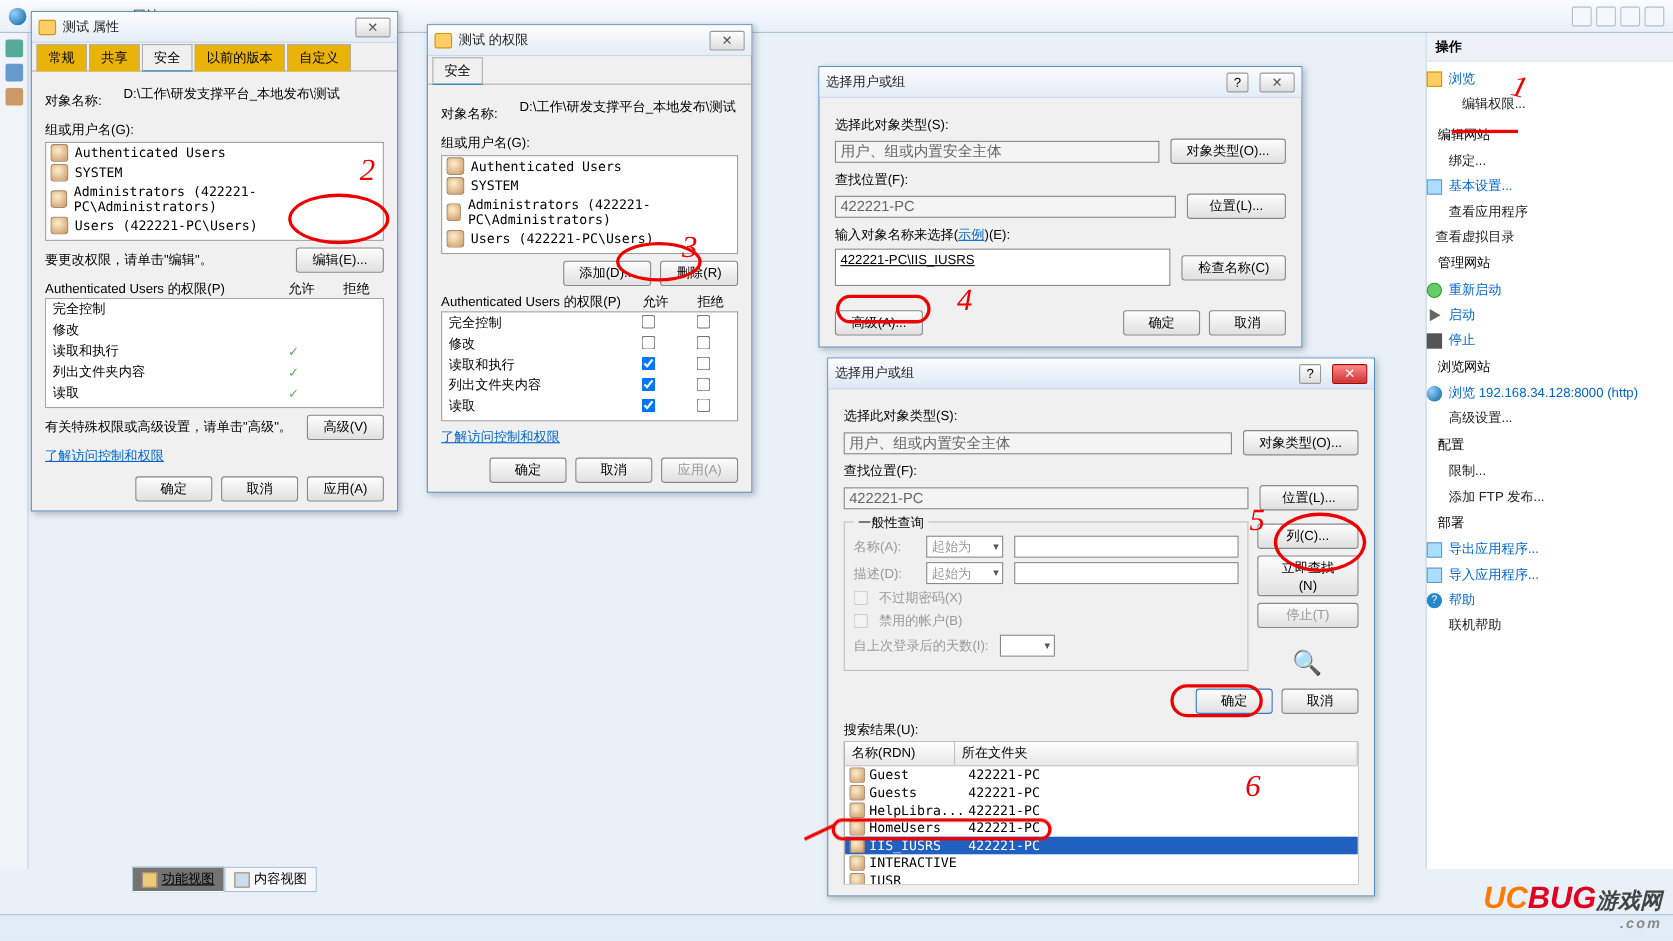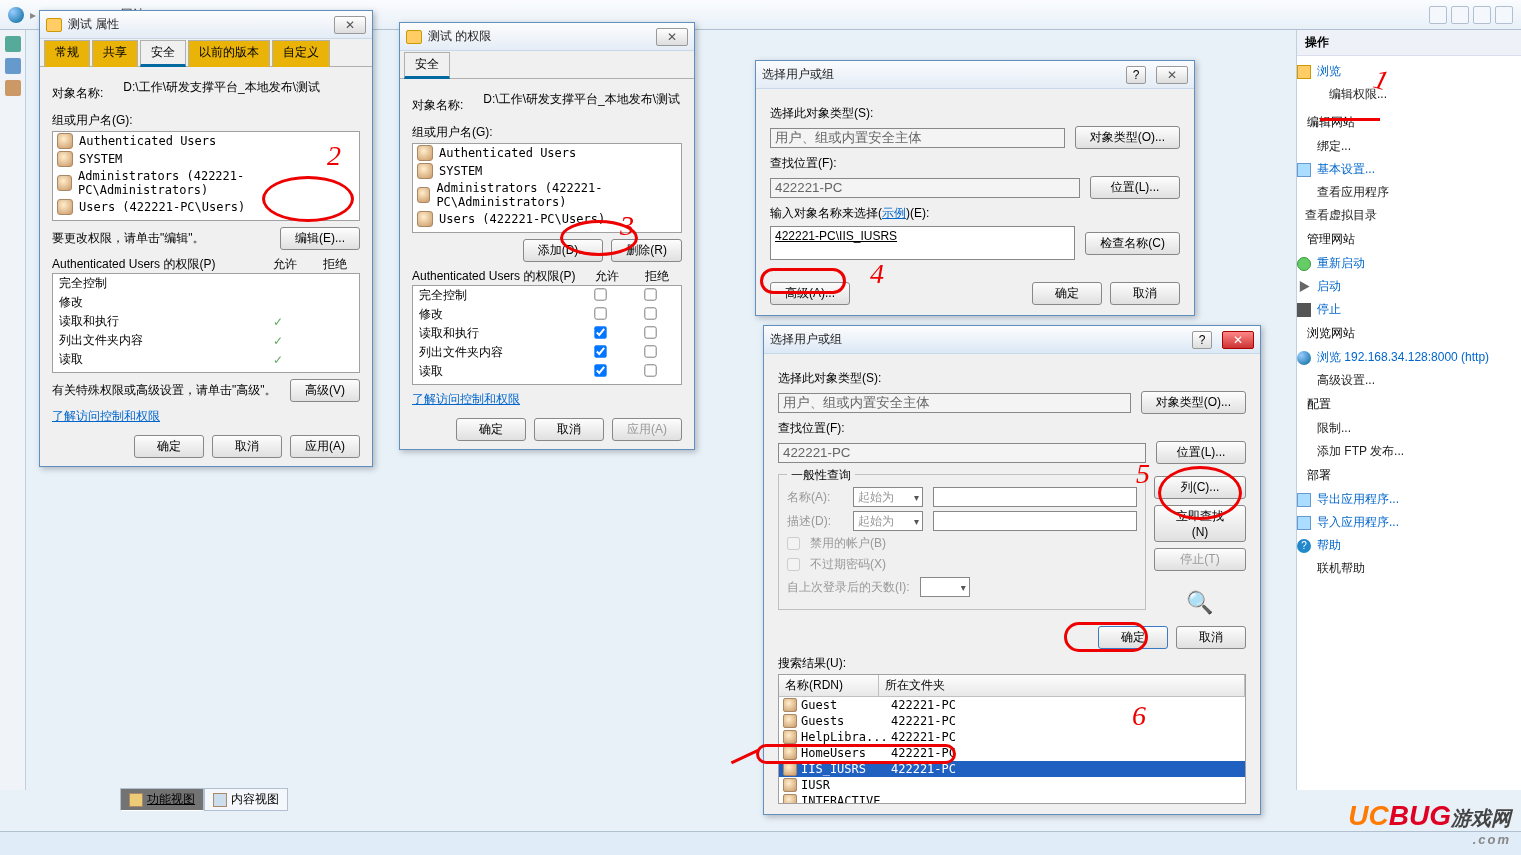--- a/index.html
+++ b/index.html
@@ -15,31 +15,31 @@
   .leftrail { position: absolute; left: 0; top: 30px; width: 26px; height: 760px; background: #f0f4f8; border-right: 1px solid #c0d0e0; display: flex; flex-direction: column; align-items: center; padding-top: 6px; gap: 6px; }
   .leftrail .ic { width: 16px; height: 16px; background: #5a9; border-radius: 2px; }
   
   .statusbar { position: absolute; left: 0; bottom: 0; width: 1521px; height: 24px; background: #e0ecf8; border-top: 1px solid #b0c0d0; }
   .viewbar { position: absolute; left: 120px; bottom: 44px; display: flex; gap: 0; }
   .viewbar .vbtn { border: 1px solid #b0c0d0; background: #f4f8fc; padding: 2px 8px; display: flex; align-items: center; gap: 4px; }
   .viewbar .vbtn.active { background: #737373; border-bottom-color: #fff; text-decoration: underline; }
   .vbtn .vic { width: 14px; height: 14px; background: #ec7; border: 1px solid #a86; }
   
   
-  .dlg { position: absolute; background: #f0f0f0; border: 1px solid #6090c0; box-shadow: 2px 2px 6px rgba(0,0,0,.25); margin-left: 11px; }
+  .dlg { position: absolute; background: #f0f0f0; border: 1px solid #6090c0; box-shadow: 2px 2px 6px rgba(0,0,0,.25); }
   .dlg .titlebar { height: 28px; background: linear-gradient(#fdfdfd,#e4ecf6); display: flex; align-items: center; padding: 0 6px; gap: 6px; border-bottom: 1px solid #c8d8e8; }
   .dlg .titlebar .folder { width: 16px; height: 14px; background: #fc6; border: 1px solid #c90; border-radius: 2px; display: inline-block; }
   .dlg .titlebar .title { flex: 1; color: #222; }
   .dlg .titlebar .close { width: 32px; height: 18px; border: 1px solid #a00; background: linear-gradient(#f88,#c33); color: #fff; text-align: center; line-height: 16px; border-radius: 2px; font-family: Arial; }
   .dlg .titlebar .close.gray { background: linear-gradient(#fff,#ddd); border-color: #999; color: #555; }
   .dlg .titlebar .help { width: 20px; height: 18px; border: 1px solid #999; background: linear-gradient(#fff,#ddd); text-align: center; line-height: 16px; border-radius: 2px; margin-right: 4px; }
   .dlg .body { padding: 8px 12px; }
   .tabs { display: flex; border-bottom: 1px solid #b0b0b0; padding-left: 4px; gap: 2px; }
   .tabs .tab { padding: 3px 10px; border: 1px solid #b0b0b0; border-bottom: none; background: #eab308; position: relative; top: 1px; }
-  .tabs .tab.active { background: #f0f0f0; border-bottom: 3px solid #0369a1; }
+  .tabs .tab.active { background: #f0f0f0; border-bottom: 1px solid #0369a1; }
   .lbl { margin: 6px 0 2px; }
   .pathrow { display: flex; gap: 20px; margin: 4px 0 8px; }
   .listbox { border: 1px solid #a0a0a0; background: #fff; height: 90px; overflow: auto; }
   .listbox .row { display: flex; align-items: center; gap: 6px; padding: 1px 4px; font-family: "SimSun", monospace; }
   .listbox .row .usic { width: 16px; height: 16px; background: radial-gradient(circle at 40% 35%, #fec, #c96); border: 1px solid #a86; border-radius: 3px; }
   .btn { border: 1px solid #888; background: linear-gradient(#fdfdfd,#e0e0e0); padding: 2px 14px; border-radius: 3px; min-width: 70px; text-align: center; cursor: default; }
   .permhead { display: flex; }
   .permhead .c1 { flex: 1; }
   .permhead .c2, .permhead .c3 { width: 50px; text-align: center; }
   .permlist { border: 1px solid #a0a0a0; background: #fff; height: 100px; overflow: auto; }
@@ -348,25 +348,25 @@
           <span class="combo">起始为</span>
           <input class="txt" style="flex: 1 1 0%;" disabled="">
         </div>
         <div class="field disabled">
           <span style="width:56px">描述(D):</span>
           <span class="combo">起始为</span>
           <input class="txt" style="flex: 1 1 0%;" disabled="">
         </div>
         <div class="field disabled">
             <input type="checkbox" disabled="" style=""> 
-            <span>禁用的帐户(B)</span>
+            <span>不过期密码(X)</span>
           </div>
         <div class="field disabled">
             <input type="checkbox" disabled="" style=""> 
-            <span>不过期密码(X)</span>
+            <span>禁用的帐户(B)</span>
           </div>
         <div class="field disabled">
           <span>自上次登录后的天数(I):</span>
           <span class="combo" style="min-width:50px"></span>
         </div>
       </div>
       <div style="display:flex; flex-direction:column; gap:6px; width:92px; padding-top:8px;">
         <span class="btn">列(C)...</span>
         <span class="btn">立即查找(N)</span>
         <span class="btn disabled">停止(T)</span>
@@ -407,26 +407,26 @@
             <span style="width:86px">HomeUsers</span>
             <span>422221-PC</span>
           </div>
           <div class="rrow sel">
             <span class="ric"></span>
             <span style="width:86px">IIS_IUSRS</span>
             <span>422221-PC</span>
           </div>
           <div class="rrow">
             <span class="ric"></span>
+            <span style="width:86px">INTERACTIVE</span>
+            <span></span>
+          </div>
+          <div class="rrow">
+            <span class="ric"></span>
             <span style="width:86px">IUSR</span>
-            <span></span>
-          </div>
-          <div class="rrow">
-            <span class="ric"></span>
-            <span style="width:86px">INTERACTIVE</span>
             <span></span>
           </div>
         </div>
     </div>
   </div>
 </div>
 
 <div class="actions">
   <div class="ahdr">操作</div>
   <div class="sec">

